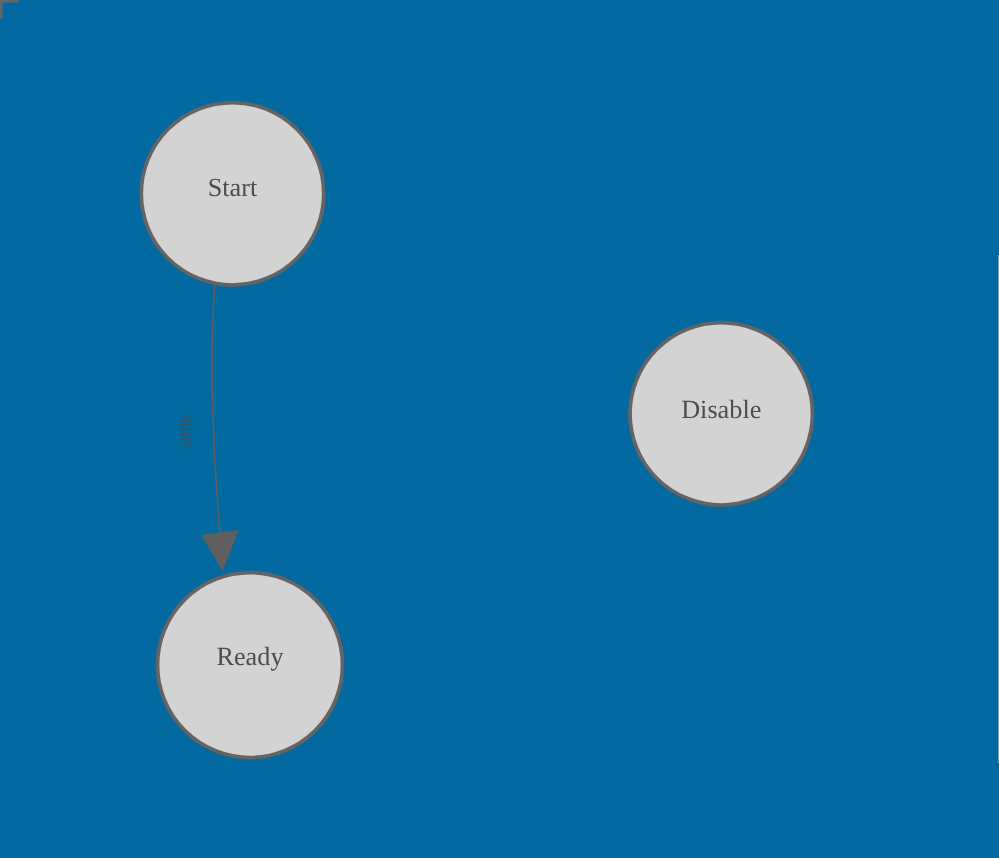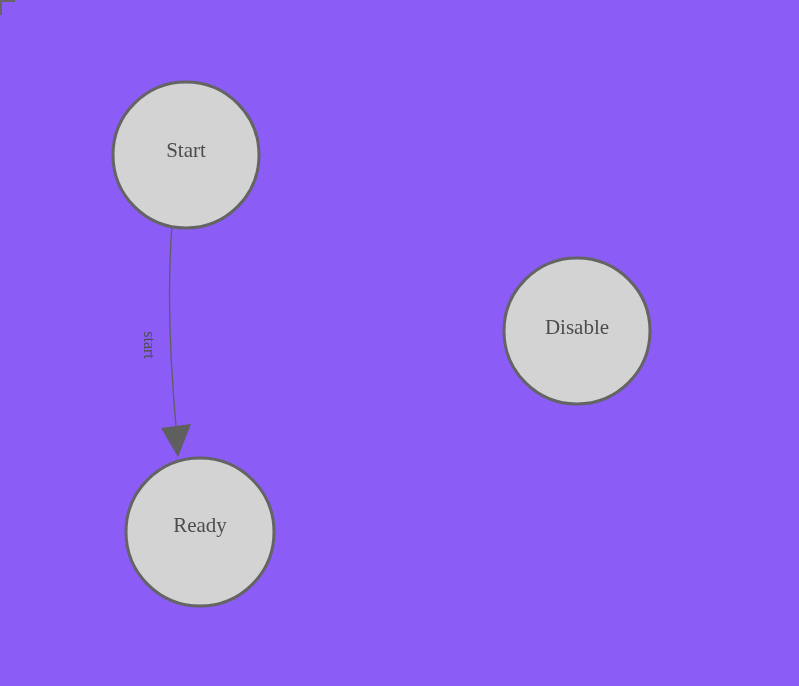--- a/index.html
+++ b/index.html
@@ -8,21 +8,21 @@
     width: 799px;
     height: 686px;
     background: #ffffff;
     overflow: hidden;
     font-family: "Liberation Serif", "DejaVu Serif", serif;
   }
   .canvas {
     position: relative;
     width: 799px;
     height: 686px;
-    background: #8b5cf6;
+    background: #0369a1;
   }
   svg { display: block; }
   .state-circle {
     stroke-width: 3px;
     cursor: pointer;
   }
   .state-label {
     font-family: "Liberation Serif", "DejaVu Serif", serif;
     font-size: 21px;
     text-anchor: middle;

